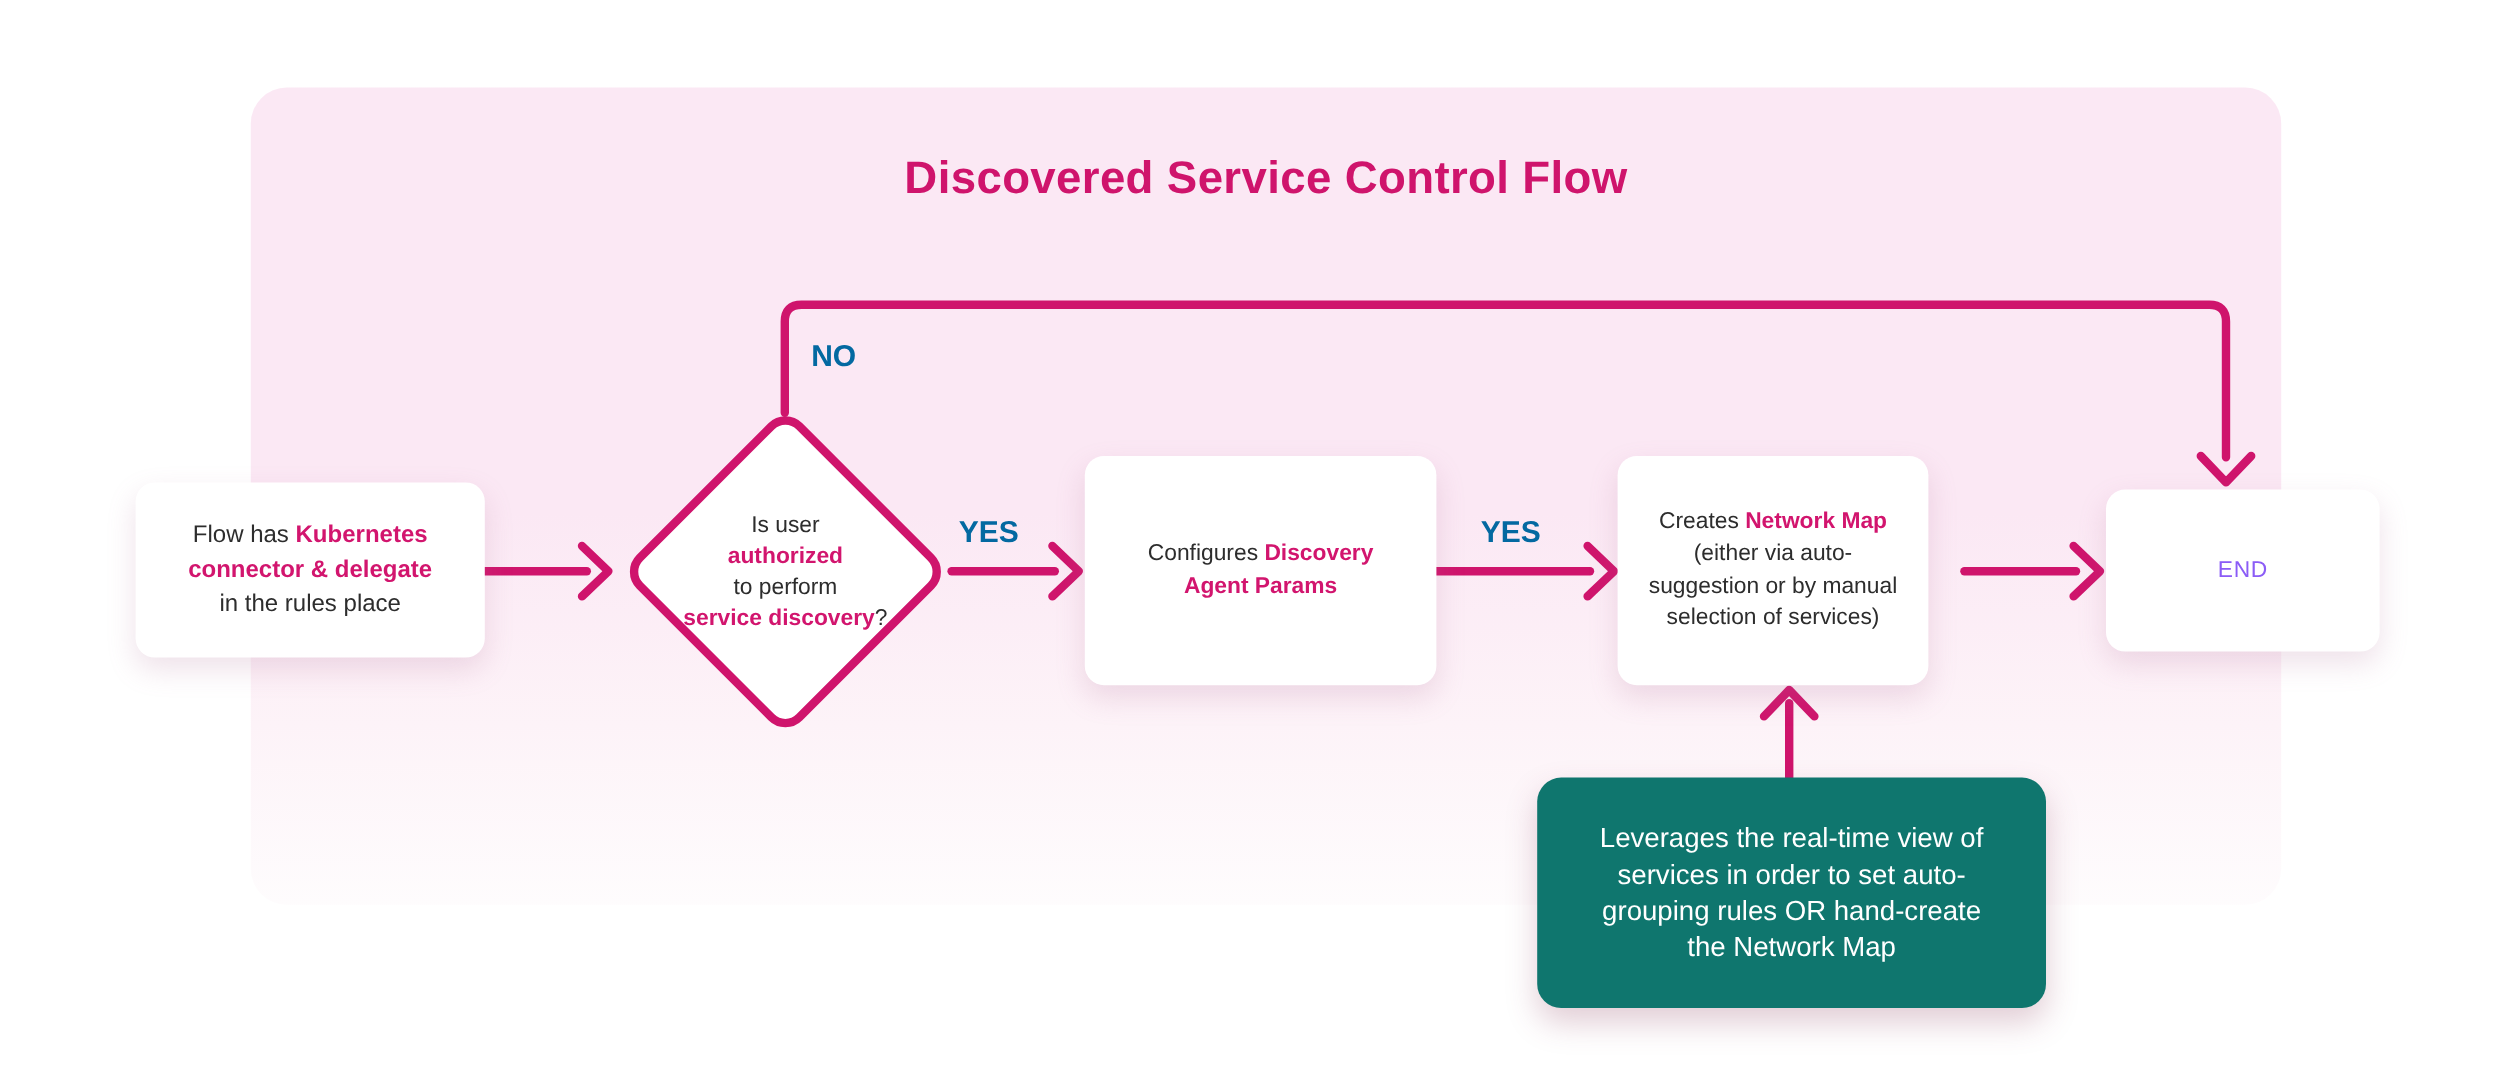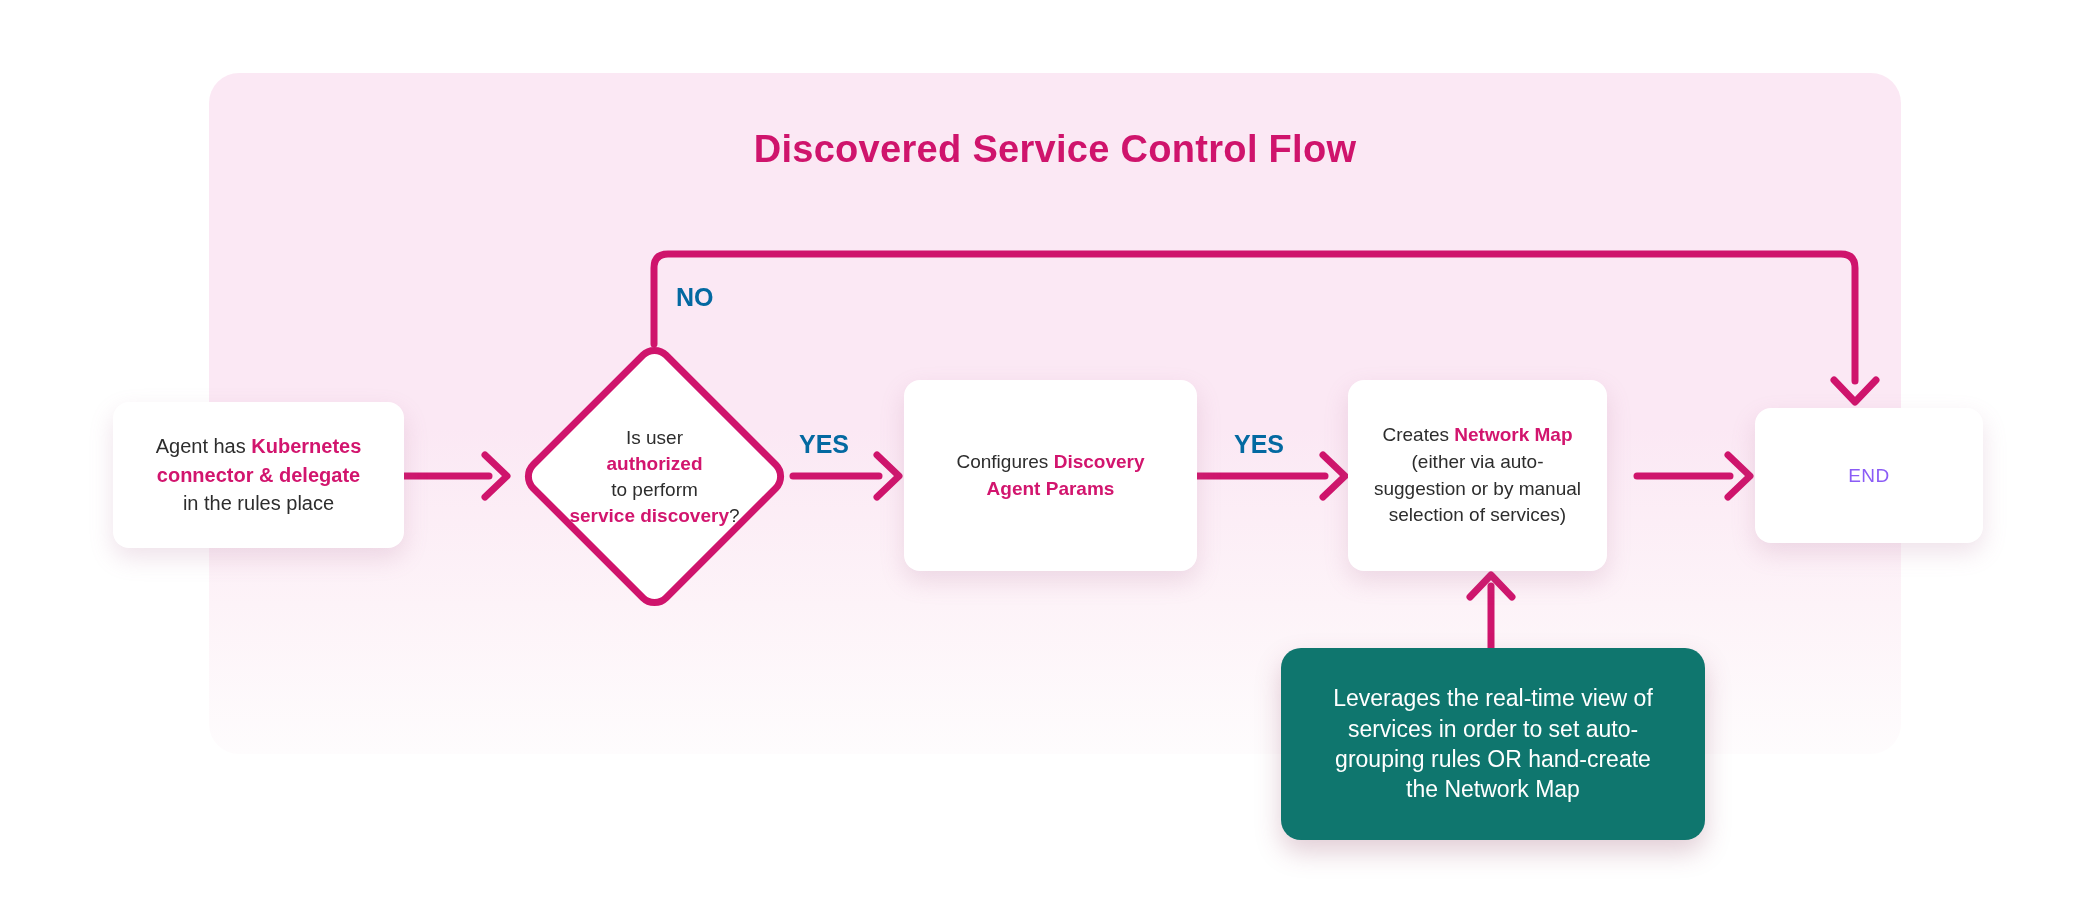--- a/index.html
+++ b/index.html
@@ -139,21 +139,21 @@
     <path d="M654 344 V268 Q654 254 668 254 H1841 Q1855 254 1855 268 V381"></path>
     <path d="M1834 380 L1855 402 L1876 380"></path>
 
     <path d="M1491 648 V586"></path>
     <path d="M1470 597 L1491 575 L1512 597"></path>
   </svg>
 
   <h1 class="title">Discovered Service Control Flow</h1>
 
   <div class="node box start-node">
-    <p class="node-text"><span>Agent has </span><span class="hl">Kubernetes connector &amp; delegate</span><span> in the rules place</span></p>
+    <p class="node-text"><span>Flow has </span><span class="hl">Kubernetes connector &amp; delegate</span><span> in the rules place</span></p>
   </div>
 
   <div class="node decision-node">
     <div class="decision-inner">
       <p class="node-text">
           <span class="blk">Is user</span>
           <span class="blk hl">authorized</span>
           <span class="blk">to perform</span>
           <span class="blk"><span class="hl">service discovery</span><span>?</span></span>
         </p>

